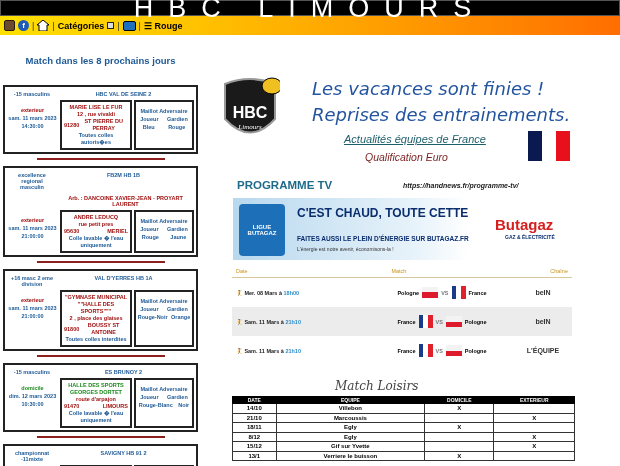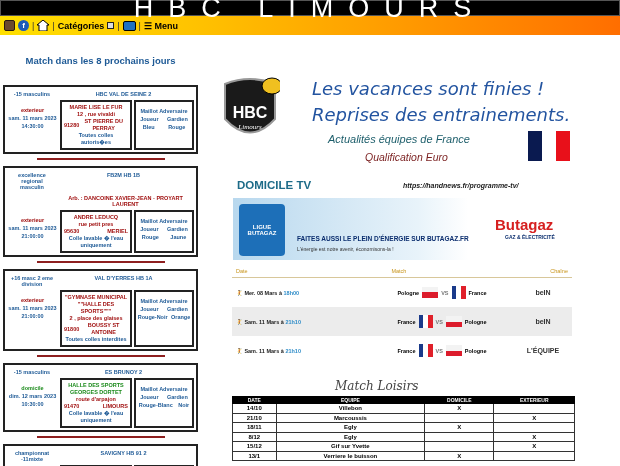--- a/index.html
+++ b/index.html
@@ -28,21 +28,21 @@
 .addr{flex:1;border:2px solid #222;margin:0 2px;text-align:center;color:#a01010;padding:2px;line-height:7px}
 .addr .name.home{color:#1a8a1a}
 .addr .cityrow{display:flex;justify-content:space-between;align-items:center}
 .addr .note{color:#1e5a96;font-weight:bold}
 .kit{width:60px;border:2px solid #222;text-align:center;line-height:8px;padding-top:5px}
 .kit .cols{display:flex;justify-content:space-around}
 .divider{height:2px;background:#8e1f1f;width:128px;margin:4px auto 6px}
 #right{position:absolute;left:220px;top:68px;width:400px}
 #logo{position:absolute;left:0;top:6px;width:60px;height:72px}
 #tag1{position:absolute;left:92px;top:8px;font-size:18px;color:#2354a0;font-family:"DejaVu Sans",sans-serif;line-height:26px;width:310px;font-style:italic}
-#actu{position:absolute;left:108px;top:65px;font-size:11px;color:#1d5e6b;font-style:italic}
+#actu{position:absolute;left:124px;top:65px;font-size:11px;color:#1d5e6b;text-decoration:underline;font-style:italic}
 #qual{position:absolute;left:145px;top:83px;font-size:10.5px;color:#7a1f1f;font-style:italic}
 #flag{position:absolute;left:308px;top:63px;width:42px;height:30px;display:flex}
 #flag div{flex:1}
 #ptv{position:absolute;left:17px;top:111px;font-size:11.5px;font-weight:bold;color:#1d6b88}
 #ptvurl{position:absolute;left:183px;top:114px;font-size:7px;font-style:italic;font-weight:bold;color:#222}
 #banner{position:absolute;left:13px;top:130px;width:336px;height:62px;background:linear-gradient(90deg,#b8d8ee,#e8f3fa 55%,#fff 70%)}
 #banner .b1{position:absolute;left:64px;top:9px;font-size:12px;font-weight:bold;color:#0a2d6e;line-height:13px}
 #banner .b2{position:absolute;left:64px;top:37px;font-size:6.5px;font-weight:bold;color:#0a2d6e}
 #banner .b3{position:absolute;left:64px;top:48px;font-size:5px;color:#333}
 #banner .brand{position:absolute;left:262px;top:18px;font-size:15px;font-weight:bold;color:#d62020}
@@ -78,21 +78,21 @@
   <span class="sep">|</span>
   <svg id="home" viewBox="0 0 12 11">
       <path d="M6 0 L12 5 L10 5 L10 11 L2 11 L2 5 L0 5Z" fill="#fff" stroke="#000" stroke-width="1"></path>
     </svg>
   <span class="sep">|</span>
   <span>Catégories</span>
   <span id="catbox"></span>
   <span class="sep">|</span>
   <span id="folder" class="ico"></span>
   <span class="sep">|</span>
-  <span>☰ Menu</span>
+  <span>☰ Rouge</span>
 </div>
 
 <div id="left">
   <h2>Match dans les 8 prochains jours</h2>
   <div id="cards">
   <div class="card">
     <div class="top">
           <span class="cat">-15 masculins</span>
           <span class="opp">HBC VAL DE SEINE 2</span>
         </div>
@@ -270,25 +270,26 @@
     <ellipse cx="52" cy="12" rx="10" ry="8" fill="#f0c020" stroke="#000"></ellipse>
   </svg>
   <div id="tag1">Les vacances sont finies ! Reprises des entrainements.</div>
   <div id="actu">Actualités équipes de France</div>
   <div id="qual">Qualification Euro</div>
   <div id="flag">
       <div style="background:#0a1a50"></div>
       <div style="background:#fff"></div>
       <div style="background:#e8101a"></div>
     </div>
-  <div id="ptv">DOMICILE TV</div>
+  <div id="ptv">PROGRAMME TV</div>
   <div id="ptvurl">https://handnews.fr/programme-tv/</div>
   <div id="banner">
     <div class="ligue">LIGUE BUTAGAZ</div>
     <div class="b1">
+        <div>C'EST CHAUD, TOUTE CETTE</div>
       </div>
     <div class="b2">FAITES AUSSI LE PLEIN D'ÉNERGIE SUR BUTAGAZ.FR</div>
     <div class="b3">L'énergie est notre avenir, économisons-la !</div>
     <div class="brand">Butagaz</div>
     <div class="brandsub">GAZ &amp; ÉLECTRICITÉ</div>
   </div>
   <div id="tvtab">
     <div class="hd">
         <span>Date</span>
         <span>Match</span>

